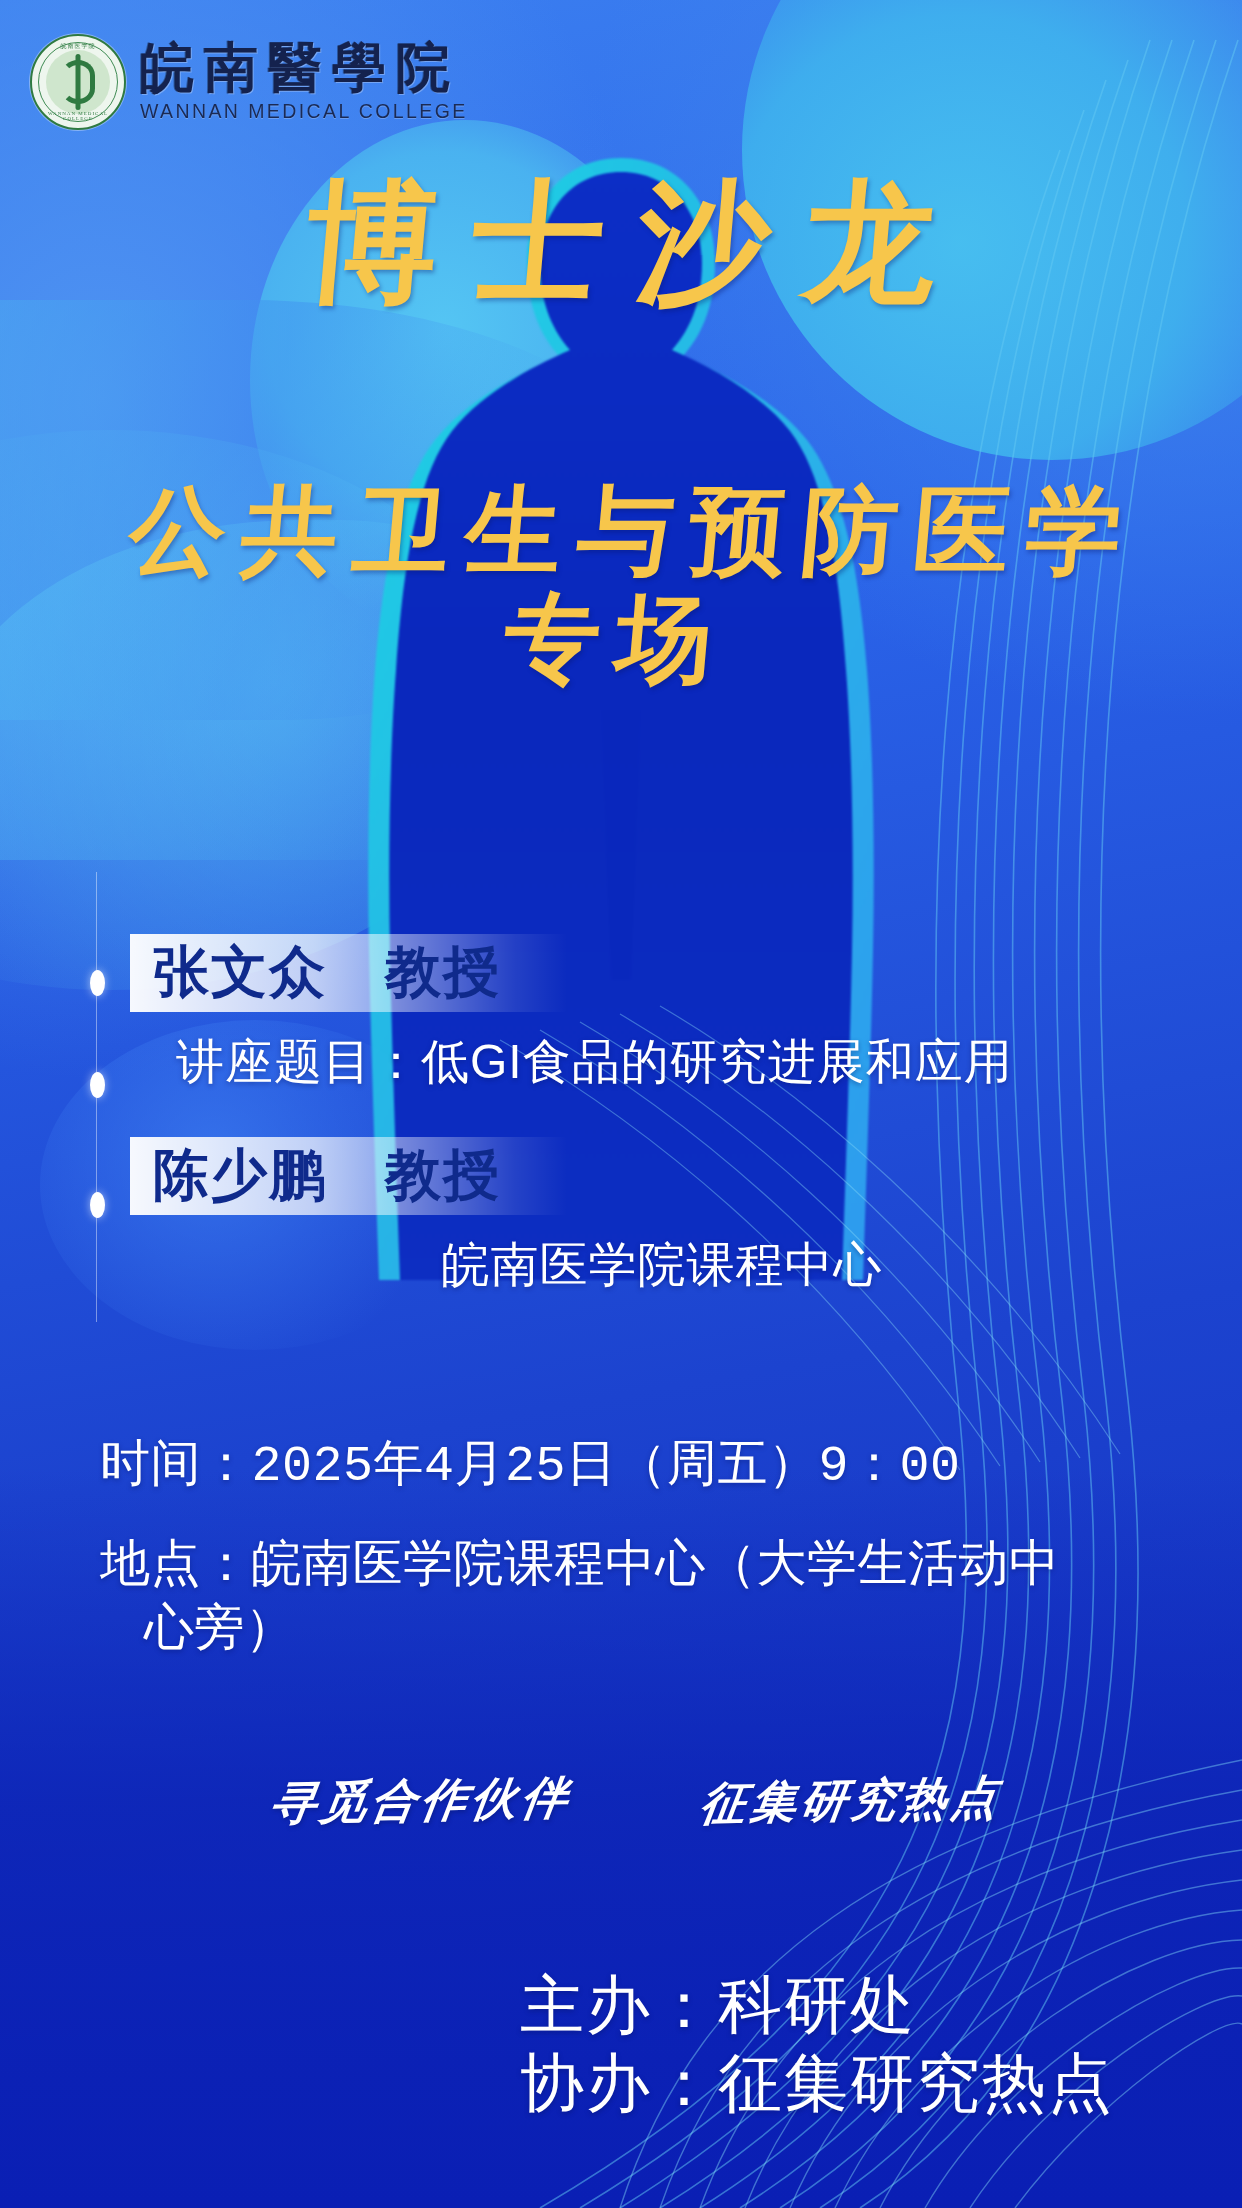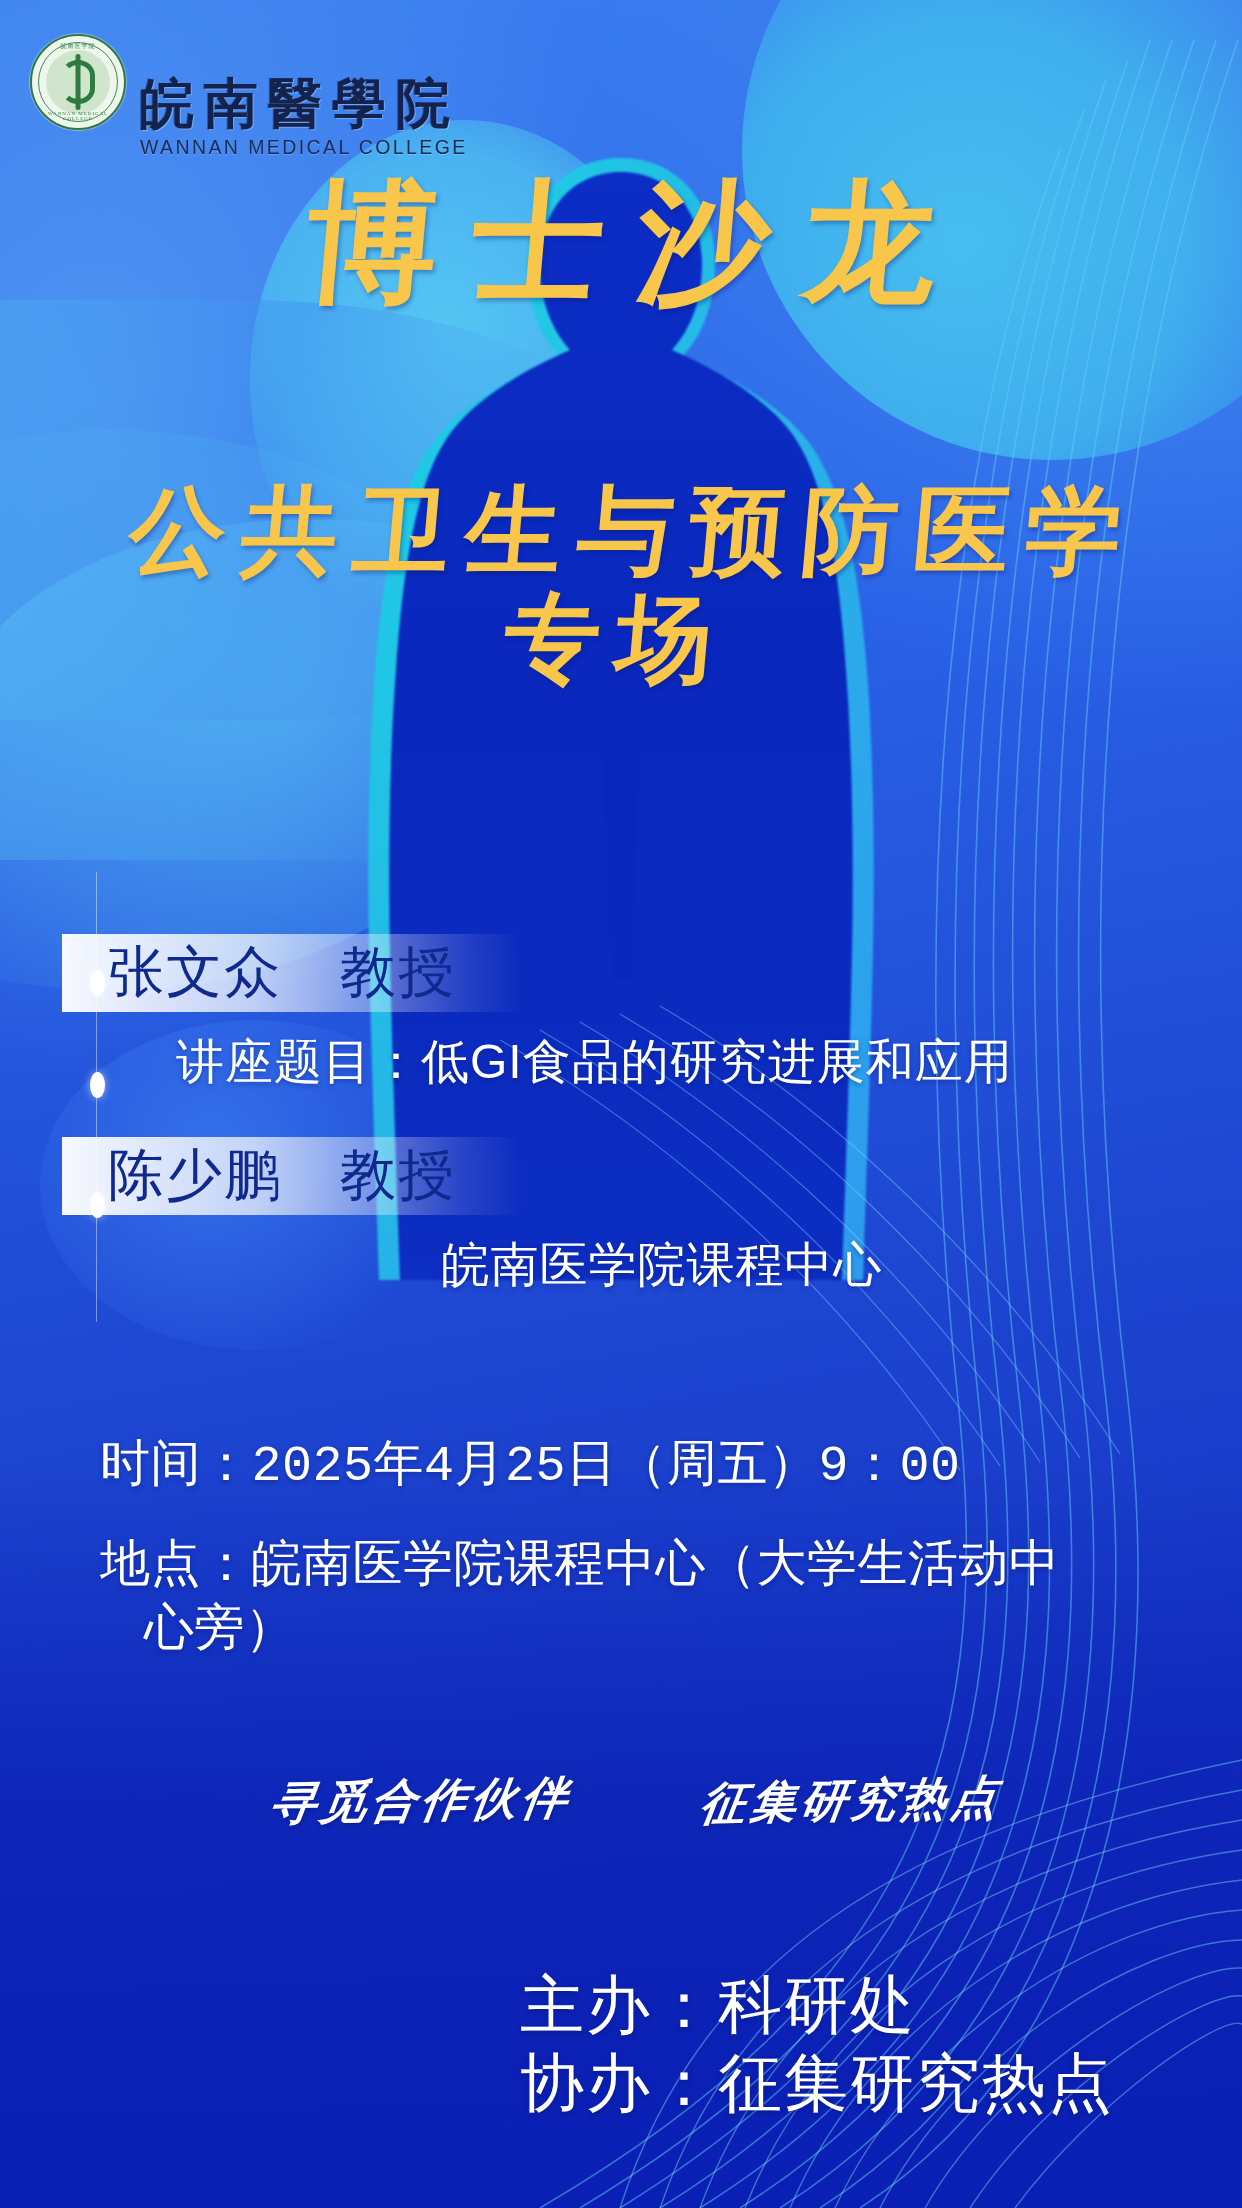--- a/index.html
+++ b/index.html
@@ -140,21 +140,20 @@
     font-family:"Liberation Serif", serif;
     font-weight:bold;
     font-size:54px;
     letter-spacing:10px;
     color:#14224e;
     line-height:1.05;
     text-shadow:
       1px 1px 0 rgba(255,255,255,.28),
       -1px 0 0 rgba(0,0,0,.35);
     white-space:nowrap;
-    margin-top:36px;
   }
   .logo-en {
     font-family:"Liberation Sans", sans-serif;
     font-size:19.5px;
     letter-spacing:2.4px;
     color:#1a2a55;
     margin-top:3px;
     white-space:nowrap;
     text-shadow:0 1px 0 rgba(255,255,255,.22);
   }
@@ -209,25 +208,26 @@
     background:#ffffff;
     border-radius:50%;
     box-shadow:0 0 8px rgba(255,255,255,.55);
   }
   .dot-1 { top:80px; }
   .dot-2 { top:182px; }
   .dot-3 { top:302px; }
 
   .name-band {
     display:inline-block;
-    padding:8px 66px 10px 46px;
+    margin-left:68px;
+    padding:8px 66px 10px 23px;
     background:linear-gradient(90deg, rgba(255,255,255,.96) 0%, rgba(255,255,255,.70) 42%, rgba(255,255,255,.10) 88%, rgba(255,255,255,0) 100%);
     color:#0f2a8c;
     font-size:56px;
-    font-weight:normal;
+    font-weight:bold;
     letter-spacing:2px;
     line-height:1.08;
     white-space:pre;
   }
   .talk-line {
     color:#ffffff;
     font-size:48px;
     line-height:1.26;
     letter-spacing:1px;
     margin-left:114px;

